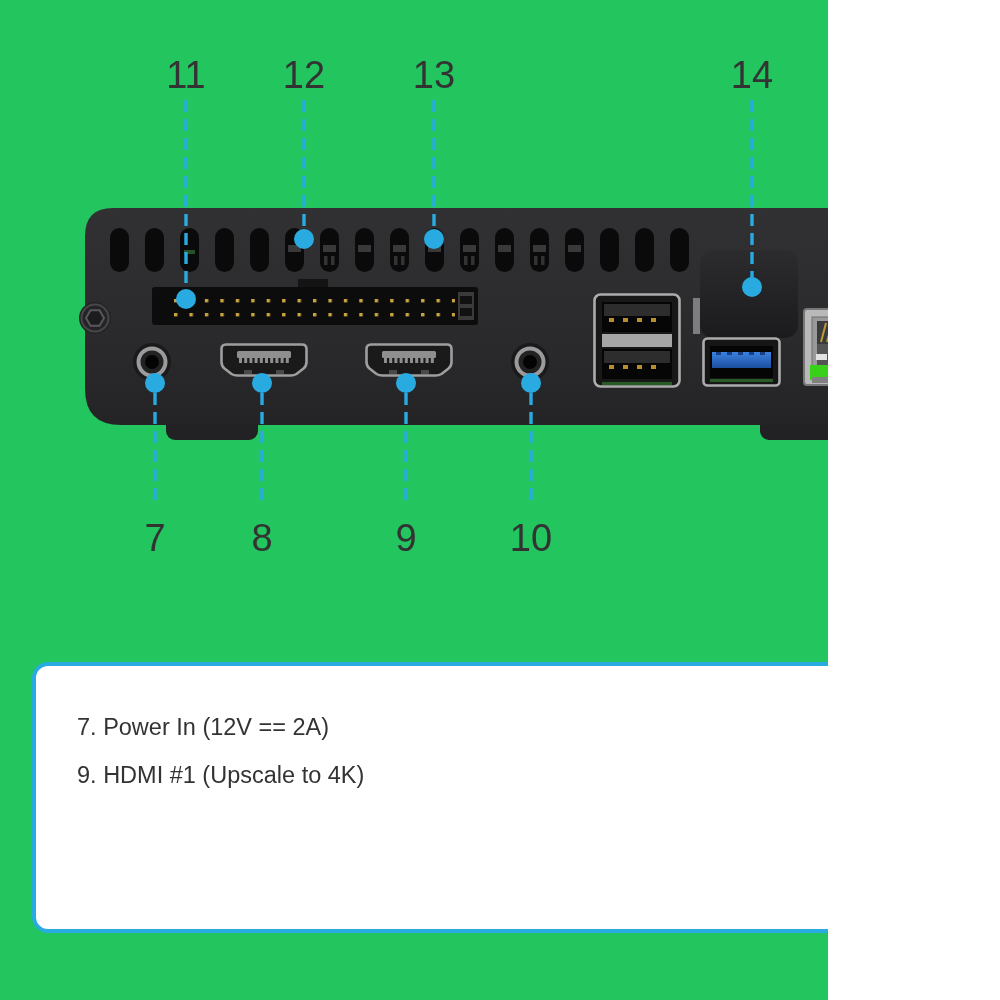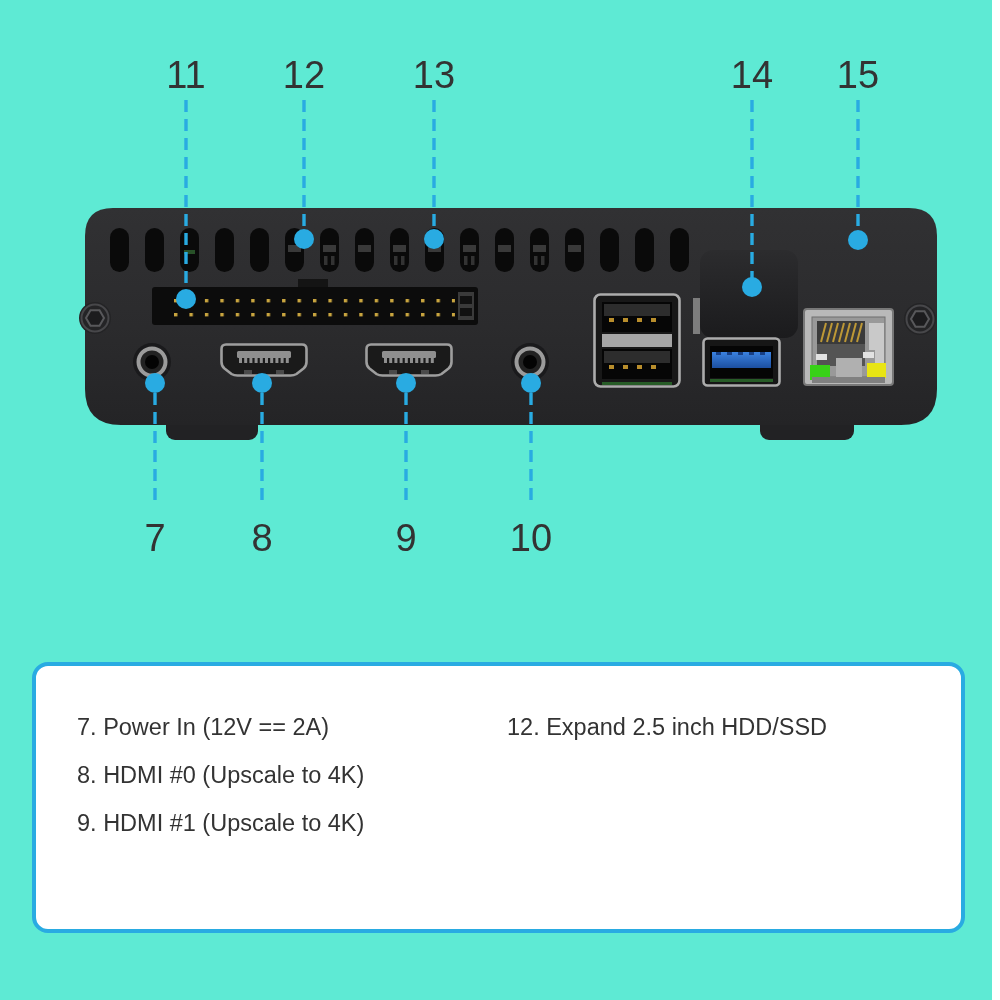--- a/index.html
+++ b/index.html
@@ -1,16 +1,16 @@
 <!DOCTYPE html>
 <html style="--accent: #29abe2; --text: #333333; --led-green: #38d117; --led-yellow: #e8e414; --usb3-blue: #2e76d8;"><head>
 <meta charset="utf-8">
 <style>
   html,body{margin:0;padding:0;background:#fff;}
-  #stage{position:relative;width:992px;height:1000px;background:#5eead4;overflow:hidden;font-family:"Liberation Sans",sans-serif;}
+  #stage{position:relative;width:828px;height:1000px;background:#22c55e;overflow:hidden;font-family:"Liberation Sans",sans-serif;}
   #stage svg{position:absolute;top:0;left:0;}
   .callout-line{stroke:var(--accent);stroke-width:3.4;stroke-dasharray:12 7;fill:none;}
   .callout-dot{fill:var(--accent);}
   .callout-label{fill:var(--text);font-size:38px;font-family:"Liberation Sans",sans-serif;}
   .led-green{fill:var(--led-green);}
   .led-yellow{fill:var(--led-yellow);}
   #legend{position:absolute;left:32px;top:662px;width:933px;height:271px;border:4px solid var(--accent);border-radius:16px;box-sizing:border-box;background:#fff;}
   .legend-col{position:absolute;top:37px;text-align:center;}
   .legend-col.left{left:41px;}
   .legend-col.right{left:471px;}
@@ -215,20 +215,18 @@
   <g>
     <circle class="callout-dot" cx="531" cy="383" r="10"></circle>
     <line class="callout-line" x1="531" y1="393" x2="531" y2="503"></line>
     <text class="callout-label" x="531" y="551" text-anchor="middle">10</text>
   </g>
 </svg>
 
 <div id="legend">
   <div class="legend-col left">
     <div class="legend-row">7. Power In (12V == 2A)</div>
-    <div class="legend-row">8. HDMI #0 (Upscale to 4K)</div>
     <div class="legend-row">9. HDMI #1 (Upscale to 4K)</div>
   </div>
   <div class="legend-col right">
-    <div class="legend-row">12. Expand 2.5 inch HDD/SSD</div>
   </div>
 </div>
 </div>
 
 </body></html>

